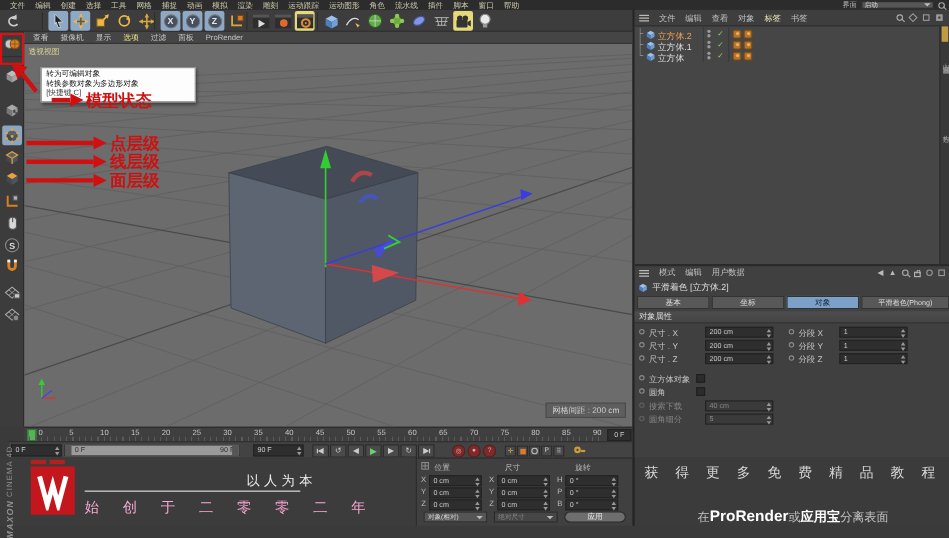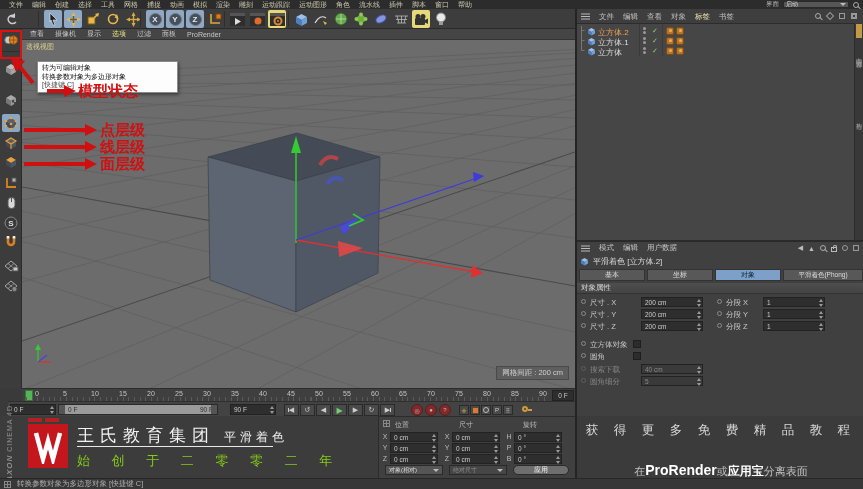--- a/index.html
+++ b/index.html
@@ -66,21 +66,21 @@
   
   #ad { left:0; top:416px; width:378px; height:62px; background:#3c3c3c; }
   .maxon { position:absolute; left:1px; top:0px; height:62px; width:18px; display:flex; align-items:center; justify-content:center; }
   .maxon div { writing-mode:vertical-rl; transform:rotate(180deg); font-size:7px; color:#909090; letter-spacing:1px; line-height:8px; white-space:nowrap; }
   .maxon .mx { font-weight:bold; font-style:italic; font-size:8px; }
   .chip { position:absolute; top:2px; width:14px; height:4px; background:#b32020; }
   .logo { position:absolute; left:28px; top:8px; width:40px; height:44px; background:#c4161d; display:flex; align-items:center; justify-content:center; }
   .adtitle { position:absolute; left:77px; top:8px; font-size:17px; color:#f2f2f2; letter-spacing:6px; white-space:nowrap; }
   .adslogan { position:absolute; left:224px; top:13px; font-size:12px; color:#eee; letter-spacing:4px; white-space:nowrap; }
   .adline { position:absolute; left:77px; top:30px; width:196px; height:1px; background:#e8e8e8; }
-  .adfound { position:absolute; left:77px; top:36px; font-size:13px; color:#84cc16; letter-spacing:9px; white-space:nowrap; }
+  .adfound { position:absolute; left:77px; top:36px; font-size:13px; color:#f9a8d4; letter-spacing:9px; white-space:nowrap; }
   
   #coords { left:378px; top:416px; width:197px; height:62px; background:#404040; border-left:1px solid #2c2c2c; border-top:1px solid #2c2c2c; }
   .chead { position:absolute; top:3px; font-size:7px; color:#bbb; }
   .clab { position:absolute; width:8px; font-size:7px; color:#bbb; text-align:center; }
   .cfield { position:absolute; width:48px; height:10px; background:#2e2e2e; border:1px solid #222; font-size:6.5px; color:#ccc; display:flex; align-items:center; padding-left:3px; }
   .cdrop { position:absolute; top:48px; width:58px; height:10px; background:#555; border:1px solid #2a2a2a; font-size:6px; color:#ddd; display:flex; align-items:center; justify-content:space-between; padding:0 3px; }
   .cdrop.dis { background:#464646; color:#8a8a8a; }
   .capply { position:absolute; top:48px; width:56px; height:10px; background:#6e6e6e; border:1px solid #2a2a2a; border-radius:5px; font-size:7px; color:#eee; display:flex; align-items:center; justify-content:center; }
   .gridico { width:7px; height:7px; border:1px solid #888; background:
     linear-gradient(#888,#888) 50% 0/1px 100% no-repeat,
@@ -574,22 +574,21 @@
     <div class="maxon">
       <div><span class="mx">MAXON</span> <span>CINEMA 4D</span></div>
     </div>
     <span class="chip" style="left:28px"></span>
     <span class="chip" style="left:45px"></span>
     <div class="logo">
       <svg width="34" height="36">
           <path d="M5,5 L12,31 L17,13 L22,31 L29,5" fill="none" stroke="#fff" stroke-width="4.5"></path>
         </svg>
     </div>
-    <div class="adtitle">王氏教育集团</div>
-    <div class="adslogan">平滑着色</div>
+    <div class="adslogan">以人为本</div>
     <div class="adline"></div>
     <div class="adfound">始 创 于 二 零 零 二 年</div>
   </div>
 
   <div class="abs" id="coords">
     <span class="gridico" style="position:absolute;left:4px;top:3px"></span>
     <span class="chead" style="left:16px">位置</span>
     <span class="chead" style="left:80px">尺寸</span>
     <span class="chead" style="left:144px">旋转</span>
 
@@ -882,24 +881,20 @@
     </div>
   </div>
 
   <div class="abs" id="promo">
     <div class="pline1">获 得 更 多 免 费 精 品 教 程</div>
     <div class="pline3">
       <span class="g">在</span><span class="w">ProRender</span><span class="g">或</span><span class="w2">应用宝</span><span class="g">分离表面</span>
     </div>
   </div>
 
-  <div class="abs" id="statusbar">
-    <span class="gridico" style="margin-left:4px"></span>
-    <span class="st">转换参数对象为多边形对象 [快捷键 C]</span>
-  </div>
 
   <svg id="annot" width="863" height="489">
     <rect x="1" y="31" width="20" height="27" fill="none" stroke="#dd1111" stroke-width="2"></rect>
     <g fill="#d01010" stroke="#d01010">
       <line x1="33" y1="83" x2="20" y2="67" stroke-width="4"></line>
       <polygon points="10,57 25,61 16,72" stroke="none"></polygon>
       <line x1="47" y1="91" x2="64" y2="91" stroke-width="4"></line>
       <polygon points="64,85 76,91 64,97" stroke="none"></polygon>
       <line x1="24" y1="130" x2="85" y2="130" stroke-width="4"></line>
       <polygon points="85,124 97,130 85,136" stroke="none"></polygon>

